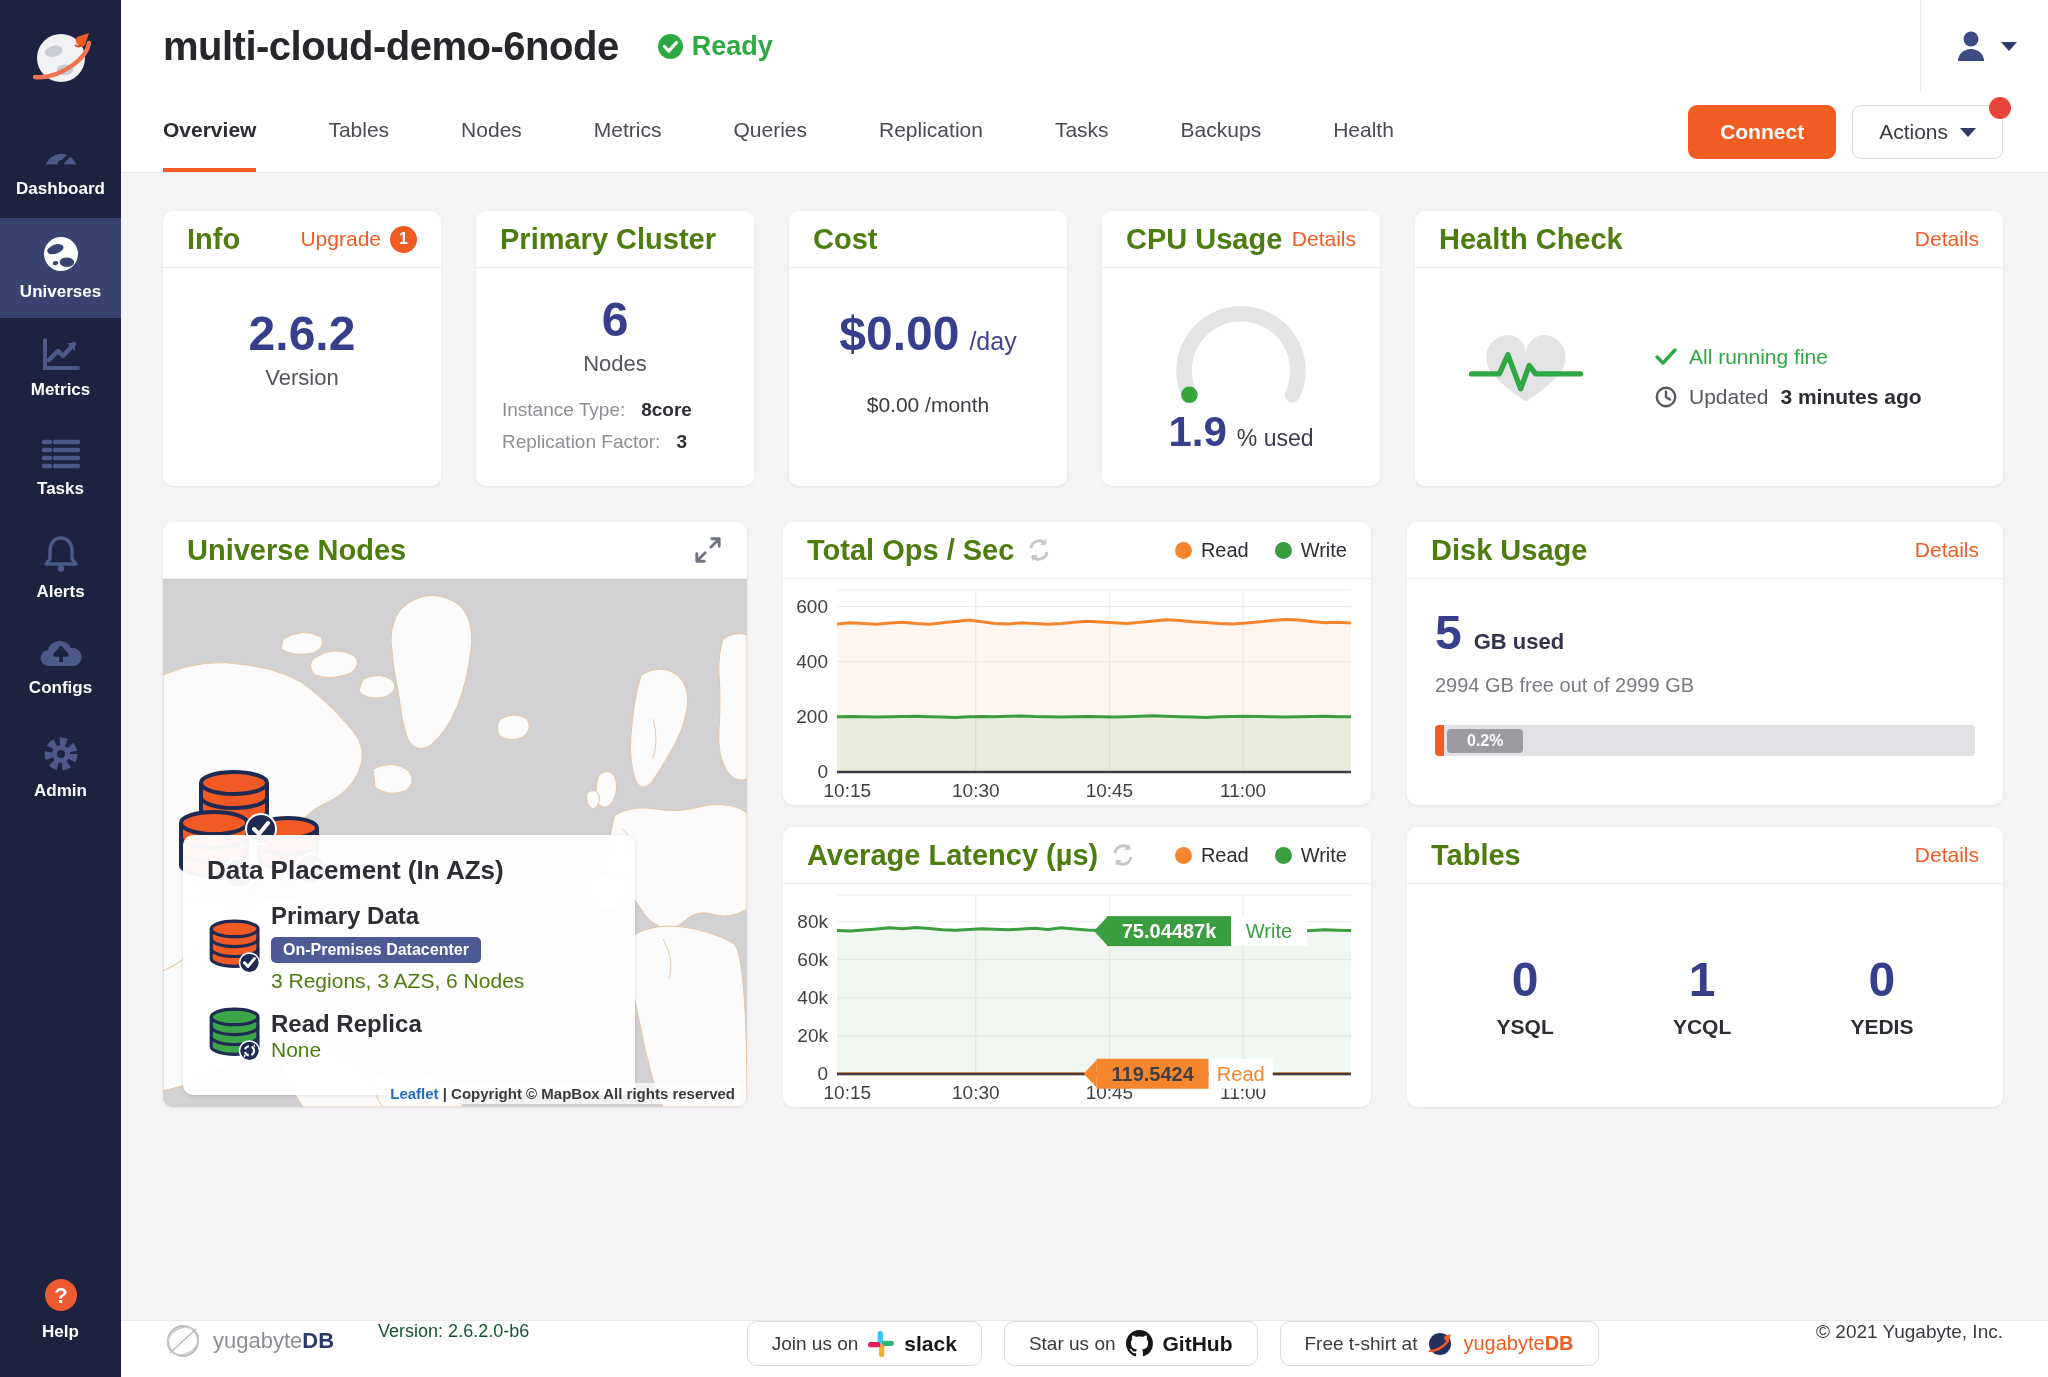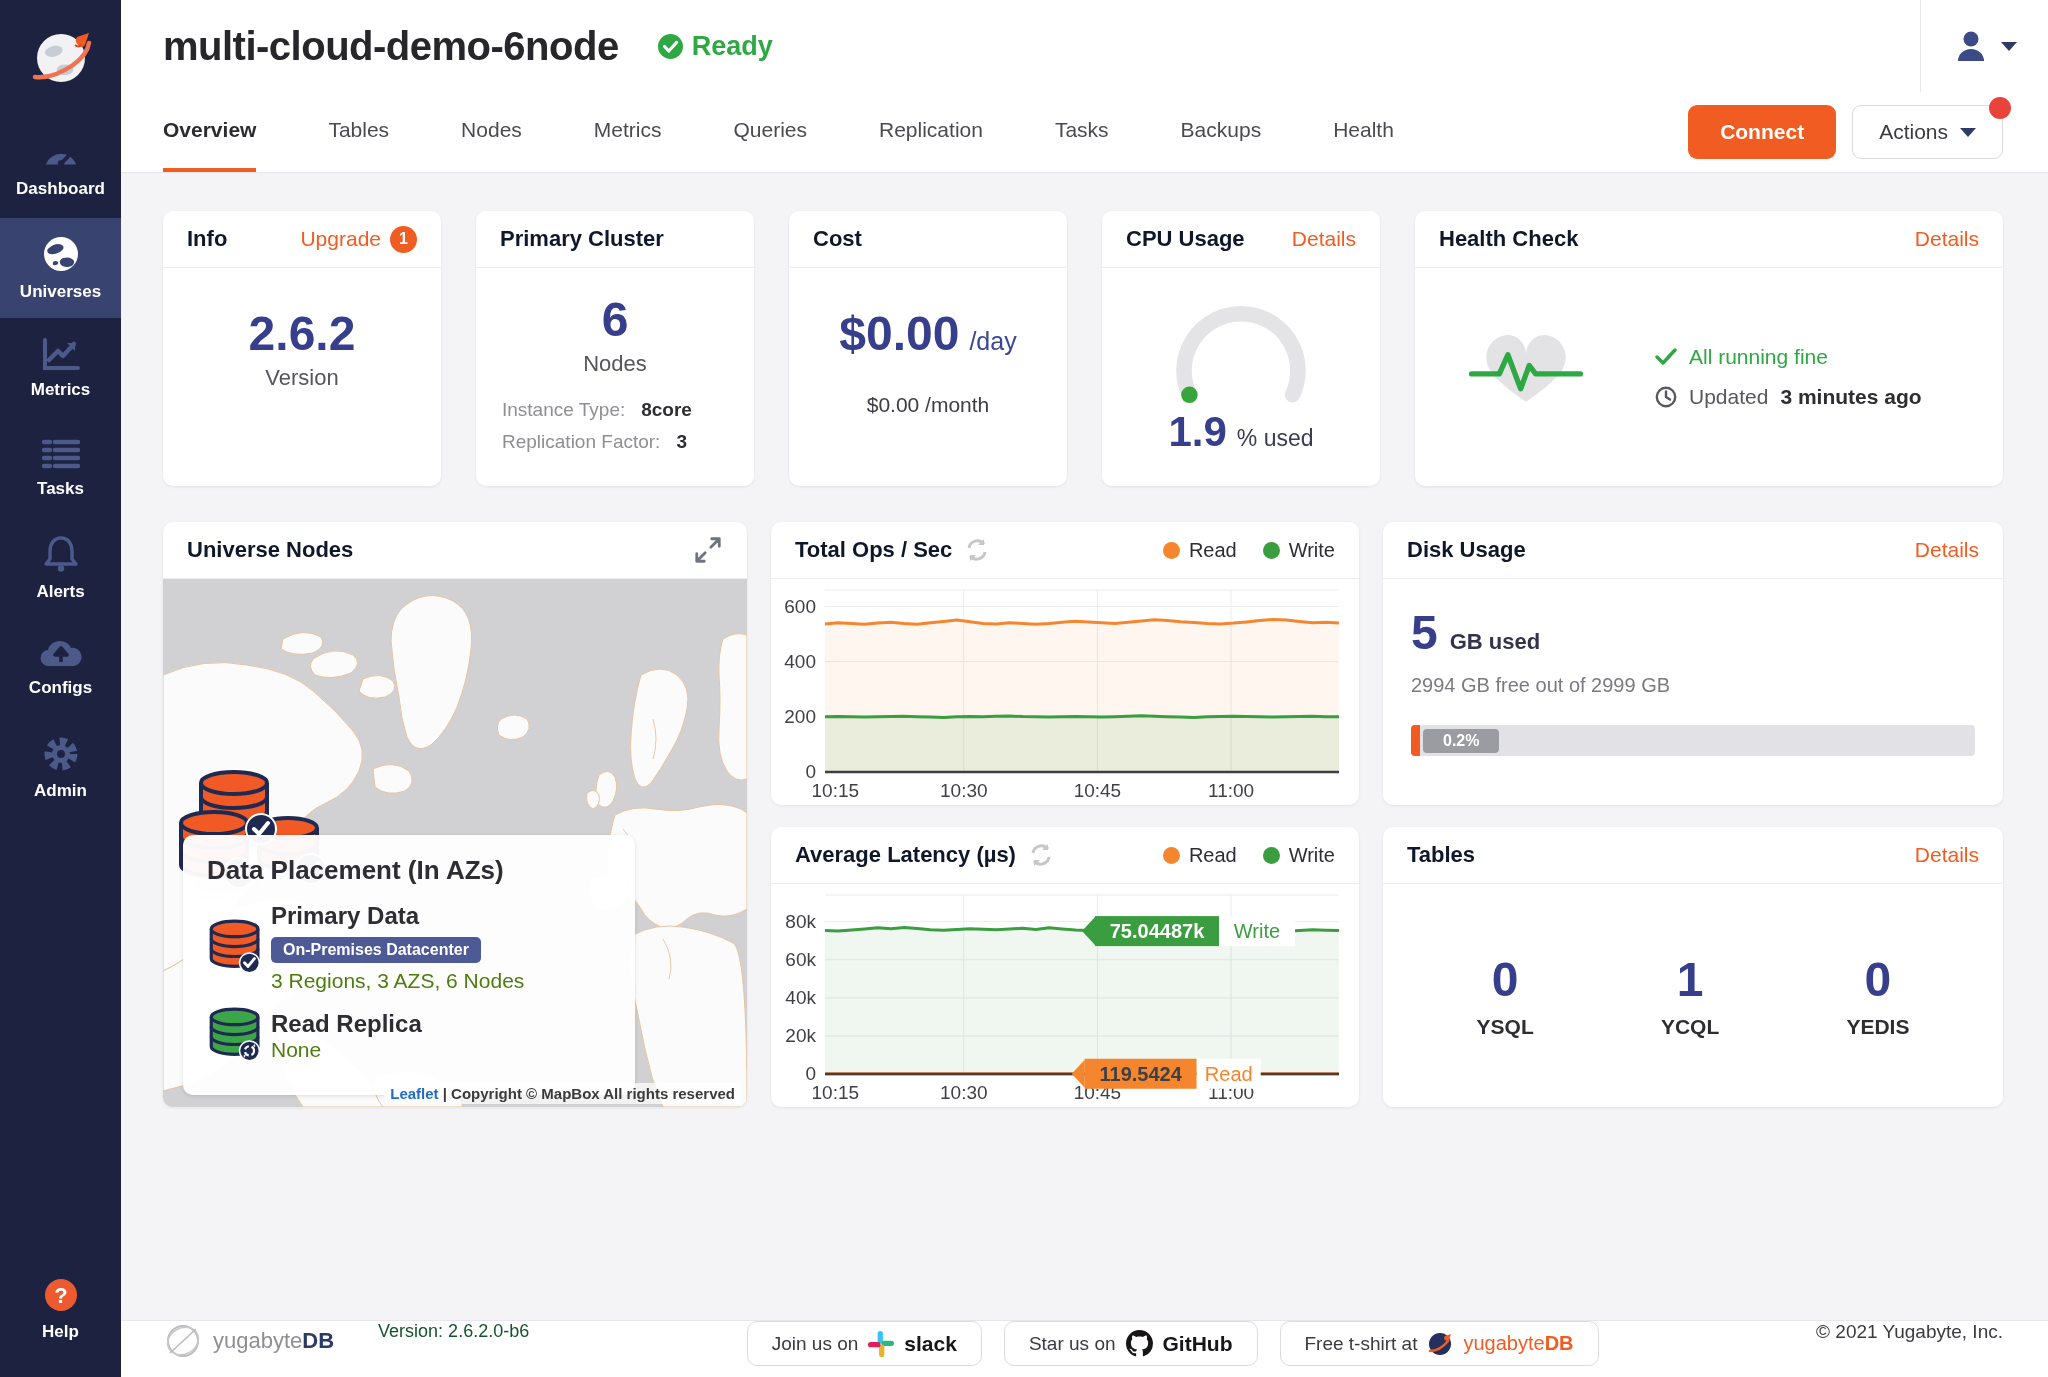--- a/index.html
+++ b/index.html
@@ -32,21 +32,21 @@
   .tab { font-size:21px; color:#4a4a52; margin-right:72px; height:80px; display:flex; align-items:center; cursor:pointer; border-bottom:4px solid transparent; }
   .tab.active { color:#2b2b31; font-weight:600; border-bottom:4px solid #f15c22; }
   .btn-connect { margin-left:auto; background:#f15c22; color:#fff; font-size:21px; font-weight:700; border:none; border-radius:9px; padding:15px 32px; cursor:pointer; }
   .btn-actions { position:relative; margin-left:16px; background:#fff; color:#3a3a40; font-size:21px; border:1px solid #d9d9de; border-radius:9px; padding:14px 26px; cursor:pointer; display:flex; align-items:center; gap:12px; }
   .notif-dot { position:absolute; top:-9px; right:-9px; width:22px; height:22px; border-radius:50%; background:#e8443a; }
 
   
   .content { flex:1; padding:38px 45px 0 42px; }
   .card { background:#fff; border-radius:10px; box-shadow:0 1px 3px rgba(20,20,40,0.08); overflow:hidden; position:relative; }
   .card-header { height:57px; display:flex; align-items:center; padding:0 24px; border-bottom:1px solid #ededf0; }
-  .card-title { font-size:22px; font-weight:700; color:#0f172a; }
+  .card-title { font-size:29px; font-weight:700; color:#4d7c0f; }
   .card-action { margin-left:auto; color:#f15c22; font-size:21px; cursor:pointer; }
   .card-body { display:flex; flex-direction:column; align-items:center; }
 
   .row1 { display:grid; grid-template-columns:278px 278px 278px 278px 1fr; gap:35px; }
   .row1 .card { height:275px; }
 
   .big-num { font-size:48px; font-weight:700; color:#373f8d; }
   .num-label { font-size:22px; color:#55555c; margin-top:4px; }
 
   .upgrade-wrap { margin-left:auto; display:flex; align-items:center; gap:9px; cursor:pointer; }
@@ -69,21 +69,21 @@
   .cpu-unit { font-size:23px; color:#3b3b52; }
 
   .health-body { flex-direction:row; justify-content:flex-start; align-items:center; height:218px; }
   .health-icon-wrap { margin-left:52px; }
   .health-texts { margin-left:70px; display:flex; flex-direction:column; gap:16px; }
   .health-line { display:flex; align-items:center; gap:12px; font-size:21px; }
   .health-ok { color:#2ea843; }
   .health-upd-prefix { color:#57575f; }
   .health-upd-val { color:#2d2d33; font-weight:600; }
 
-  .row2 { display:grid; grid-template-columns:584px 588px 1fr; gap:24px; margin-top:36px; }
+  .row2 { display:grid; grid-template-columns:584px 588px 1fr; gap:36px; margin-top:36px; }
   .col-stack { display:flex; flex-direction:column; gap:22px; }
 
   
   .map-card { height:585px; }
   .map-area { position:relative; height:528px; background:#d1d1d4; }
   .map-area svg.worldmap { position:absolute; inset:0; }
   .expand-btn { margin-left:auto; cursor:pointer; display:flex; }
   .placement-panel { position:absolute; left:20px; bottom:12px; width:452px; background:rgba(255,255,255,0.96); border-radius:10px; padding:20px 24px 16px; box-shadow:0 1px 4px rgba(0,0,0,0.12); }
   .placement-title { font-size:26px; font-weight:700; color:#2d2d33; margin-bottom:16px; }
   .placement-row { display:grid; grid-template-columns:64px 1fr; align-items:center; margin-bottom:14px; }

